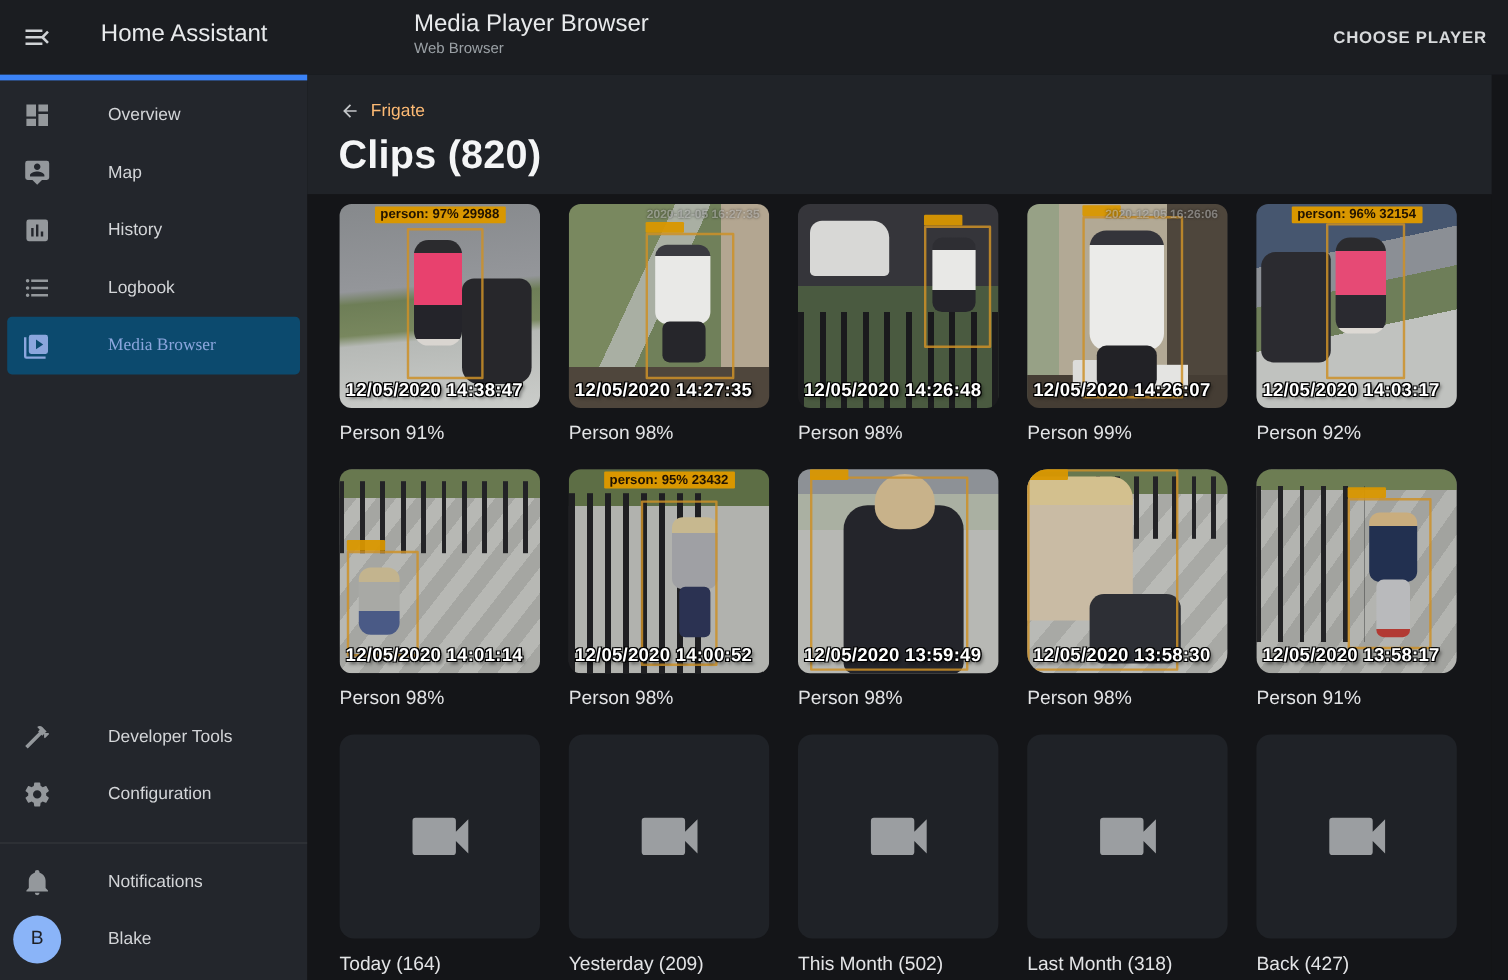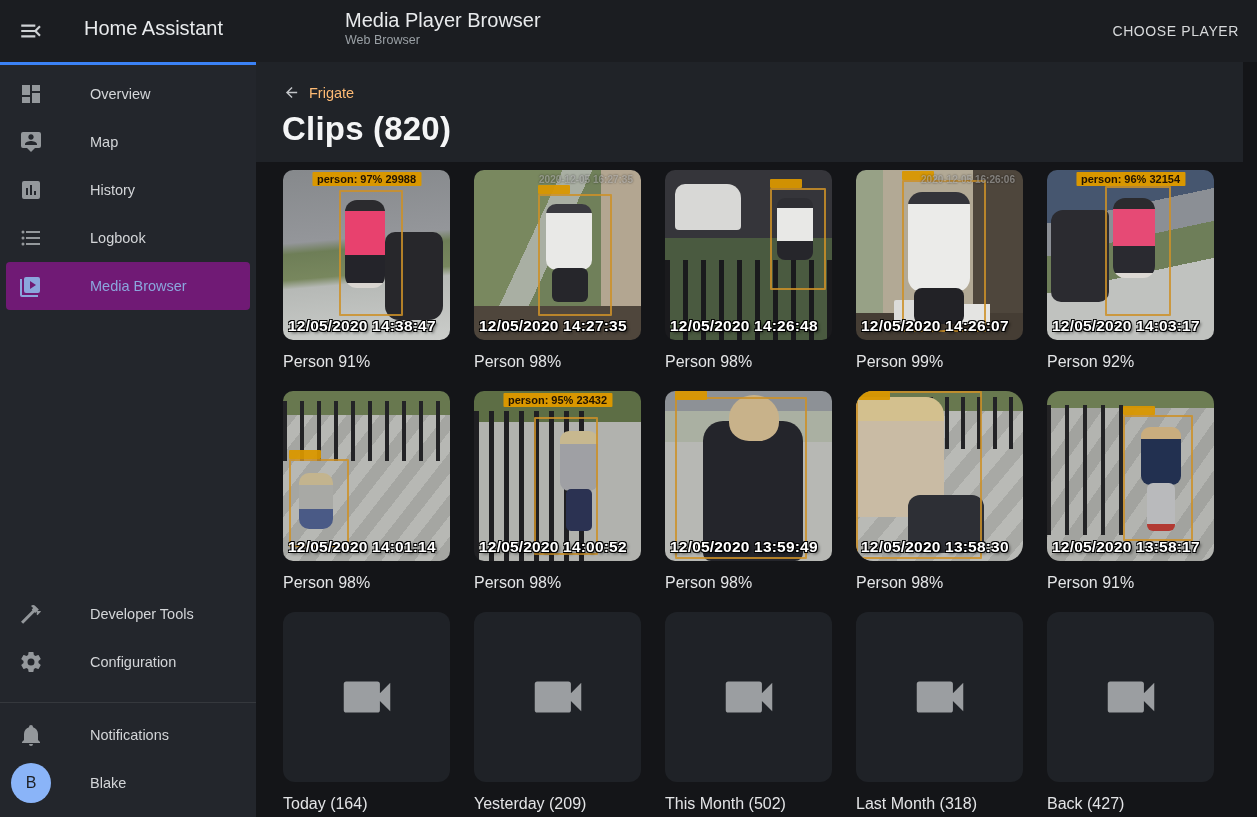--- a/index.html
+++ b/index.html
@@ -7,32 +7,32 @@
   .app{position:relative;width:1257px;height:817px;overflow:hidden;background:#141518;}
 
   
   .appbar{position:absolute;top:0;left:0;width:1257px;height:62px;background:#1b1d21;z-index:5;}
   .menu-btn{position:absolute;left:18px;top:18px;width:26px;height:26px;color:#cfd2d5;cursor:pointer;}
   .menu-btn svg{width:26px;height:26px;}
   .app-title{position:absolute;left:84px;top:17px;font-size:20px;color:#e8eaec;}
   .page-title{position:absolute;left:345px;top:9px;font-size:20px;color:#e8eaec;}
   .page-subtitle{position:absolute;left:345px;top:33px;font-size:12.5px;color:#9aa0a5;}
   .choose-player{position:absolute;right:10px;top:0;height:62px;display:flex;align-items:center;
-    padding:0 8px;font-size:14px;font-weight:400;letter-spacing:.6px;color:#d7d9db;cursor:pointer;}
+    padding:0 8px;font-size:14px;font-weight:700;letter-spacing:.6px;color:#d7d9db;cursor:pointer;}
 
   
   .sidebar{position:absolute;top:62px;left:0;width:256px;height:755px;background:#23262c;
-    border-top:3px solid #3b82f6;box-sizing:border-box;z-index:4;}
+    border-top:5px solid #3b82f6;box-sizing:border-box;z-index:4;}
   .nav{position:absolute;top:5px;left:0;right:0;}
   .side-item{position:relative;height:48px;display:flex;align-items:center;margin:0 6px;
     border-radius:4px;cursor:pointer;}
   .side-item .icn{width:24px;height:24px;margin-left:13px;color:#94989c;flex:0 0 24px;}
   .side-item .icn svg{width:24px;height:24px;display:block;}
   .side-item .lbl{margin-left:47px;font-size:14.5px;font-weight:500;color:#d3d5d8;}
-  .side-item.selected{background:#701a75;}
+  .side-item.selected{background:#0c4a6e;font-family:Liberation Serif, serif;}
   .side-item.selected .icn{color:#8ba6dd;}
   .side-item.selected .lbl{color:#8ba6dd;}
   .sidebar-bottom{position:absolute;left:0;right:0;bottom:10px;}
   .side-divider{height:1px;background:#35383d;margin:16px 0 8px 0;}
   .avatar-row{height:48px;display:flex;align-items:center;margin:0 6px;border-radius:4px;cursor:pointer;}
   .avatar{width:40px;height:40px;border-radius:50%;background:#8ab4f8;color:#1d1f23;
     display:flex;align-items:center;justify-content:center;font-size:16px;margin-left:5px;}
   .avatar-row .lbl{margin-left:39px;font-size:14.5px;font-weight:500;color:#d3d5d8;}
 
   

